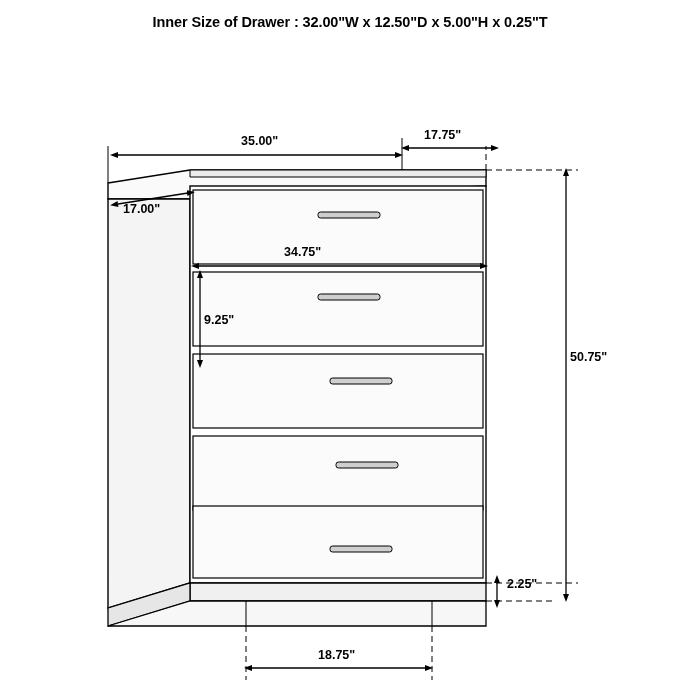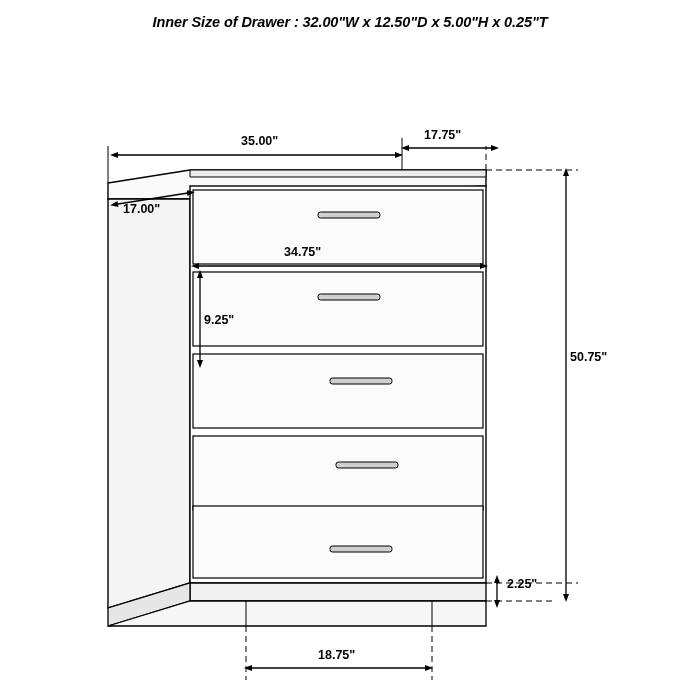--- a/index.html
+++ b/index.html
@@ -22,21 +22,20 @@
   }
   .title {
     position: absolute;
     top: 14px;
     left: 0;
     width: 700px;
     text-align: center;
     font-size: 14.5px;
     font-weight: bold;
     letter-spacing: -0.1px;
-    font-style: italic;
   }
   svg.diagram {
     position: absolute;
     left: 0;
     top: 0;
     width: 700px;
     height: 700px;
   }
   .dimlabel {
     position: absolute;

